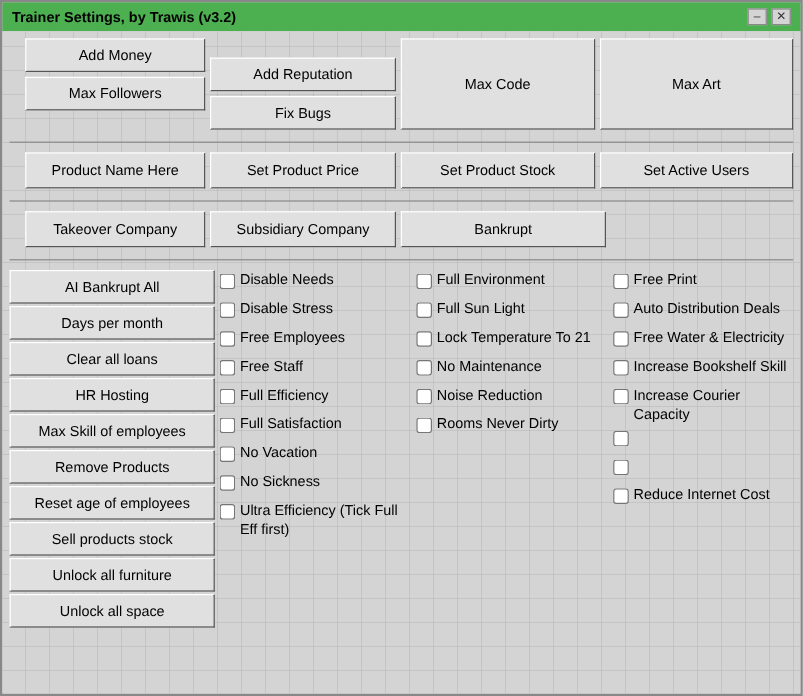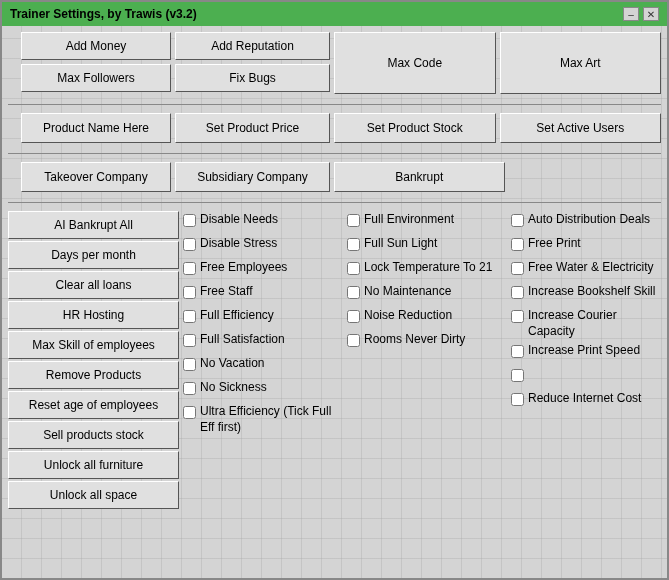--- a/index.html
+++ b/index.html
@@ -192,21 +192,21 @@
   </div>
 
   <div class="content">
 
     <div class="section btn-row">
       <div style="display:flex; flex-direction:column; gap:4px; width:150px; flex-shrink:0;">
         <button class="btn" style="min-height:28px;">Add Money</button>
         <button class="btn" style="min-height:28px;">Max Followers</button>
       </div>
       <div style="display:flex; flex-direction:column; gap:4px; width:155px; flex-shrink:0;">
-        <button class="btn" style="min-height:28px;">Add Reputation</button>
+        <button class="btn" style="min-height:28px;margin-top:16px;">Add Reputation</button>
         <button class="btn" style="min-height:28px;">Fix Bugs</button>
       </div>
       <button class="btn btn-wide" style="min-height:62px;">Max Code</button>
       <button class="btn btn-wide" style="min-height:62px;">Max Art</button>
     </div>
 
     <div class="separator"></div>
 
     <div class="section btn-row">
       <button class="btn" style="width:150px; flex-shrink:0; min-height:30px;">Product Name Here</button>
@@ -303,41 +303,40 @@
         </div>
         <div class="checkbox-item">
           <input type="checkbox" style="">
           <span class="checkbox-label">Rooms Never Dirty</span>
         </div>
       </div>
 
       <div class="far-right-col">
         <div class="checkbox-item">
           <input type="checkbox" style="">
+          <span class="checkbox-label">Free Print</span>
+        </div>
+        <div class="checkbox-item">
+          <input type="checkbox" style="">
           <span class="checkbox-label">Auto Distribution Deals</span>
         </div>
         <div class="checkbox-item">
           <input type="checkbox" style="">
-          <span class="checkbox-label">Free Print</span>
-        </div>
-        <div class="checkbox-item">
-          <input type="checkbox" style="">
           <span class="checkbox-label">Free Water &amp; Electricity</span>
         </div>
         <div class="checkbox-item">
           <input type="checkbox" style="">
           <span class="checkbox-label">Increase Bookshelf Skill</span>
         </div>
         <div class="checkbox-item">
           <input type="checkbox" style="">
           <span class="checkbox-label">Increase Courier Capacity</span>
         </div>
         <div class="checkbox-item">
           <input type="checkbox" style="">
-          <span class="checkbox-label">Increase Print Speed</span>
         </div>
         <div class="checkbox-item">
           <input type="checkbox" style="">
         </div>
         <div class="checkbox-item">
           <input type="checkbox" style="">
           <span class="checkbox-label">Reduce Internet Cost</span>
         </div>
       </div>
     </div>

